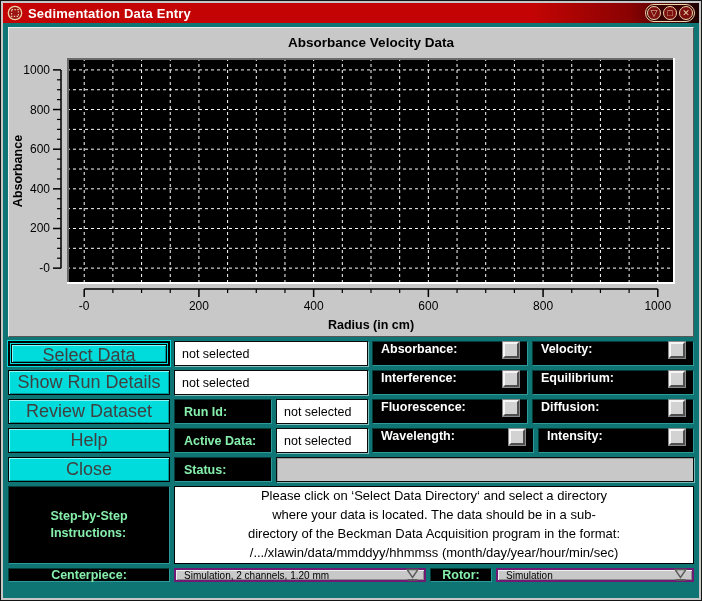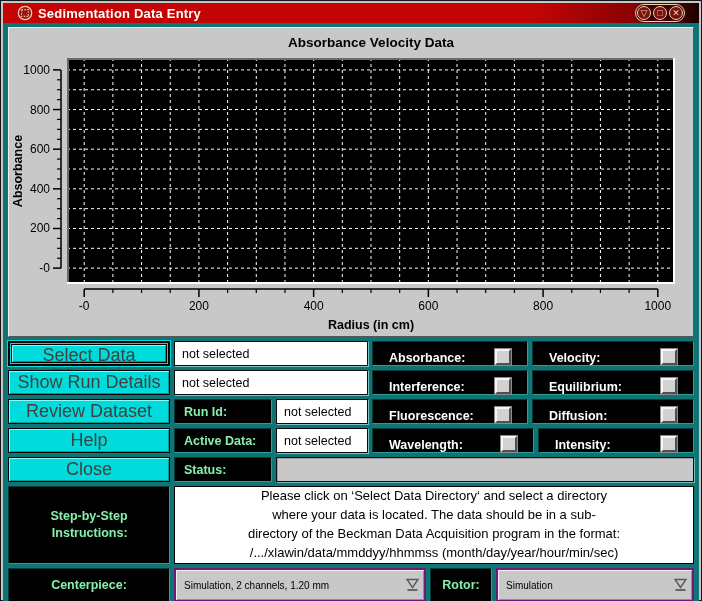--- a/index.html
+++ b/index.html
@@ -4,21 +4,21 @@
 <style>
   * { box-sizing: border-box; margin: 0; padding: 0; }
   html,body { width:702px; height:601px; }
   body { font-family:"Liberation Sans", sans-serif; background:#000; }
 
   .window { width:702px; height:601px; background:#c6c6c6; border:1px solid #151515;
             padding:2px; display:flex; flex-direction:column; }
 
   
   .titlebar { flex:0 0 20px; background:linear-gradient(90deg,#c40404 0%,#c40404 76%,#8a0202 90%,#1d0000 100%);
-              display:flex; align-items:center; gap:5px; padding:0 14px; }
+              display:flex; align-items:center; gap:5px; padding:0 4px; }
   .title-text { color:#fff; font-weight:bold; font-size:13px; letter-spacing:.2px; }
   .win-pill { margin-left:auto; height:18px; border:1px solid #ecd3a8; border-radius:10px;
               background:#3a0202; display:flex; align-items:center; gap:2px; padding:0 1px; }
   .win-btn { width:14px; height:14px; border:1px solid #ecd3a8; border-radius:50%;
              background:#7c1010; color:#ecd3a8; font-size:9px;
              display:flex; align-items:center; justify-content:center; cursor:default; }
 
   
   .content { flex:1; background:#0e7474; padding:4px 5px; display:flex; flex-direction:column; gap:4px; }
 
@@ -36,39 +36,39 @@
   .btn.w { width:162px; height:25px; }
   .default-ring { width:162px; height:25px; border:2px solid #000; background:#00dcdc;
                   box-shadow:0 0 0 1px #00dcdc; padding:1px; }
   .default-ring .btn { width:100%; height:100%; display:block; }
 
   .field { background:#fff; border:1px solid #0a0a0a; box-shadow:1px 1px 0 rgba(225,255,255,.55);
            font-size:12.5px; color:#000000; display:flex; align-items:center; padding:0 7px; }
   .black-label { background:#000; color:#86efac; font-weight:bold; font-size:12.5px;
                  display:flex; align-items:center; padding:0 9px;
                  border:1px solid; border-color:#043b3b #2e9b9b #2e9b9b #043b3b; }
-  .centered { justify-content:center; padding:0 2px; text-align:right; }
-
-  .chk-panel { background:#000; display:flex; align-items:flex-end; justify-content:space-between;
-               padding:0 16px; border:1px solid; border-color:#043b3b #2e9b9b #2e9b9b #043b3b; }
+  .centered { justify-content:center; padding:0 2px; text-align:left; }
+
+  .chk-panel { background:#000; display:flex; align-items:flex-start; justify-content:space-between;
+               padding:0 8px; border:1px solid; border-color:#043b3b #2e9b9b #2e9b9b #043b3b; }
   .chk-label { color:#fff; font-weight:bold; font-size:12.5px; }
   .checkbox { width:16px; height:16px; background:#d2d2d2; flex:0 0 16px;
               border:2px solid; border-color:#f6f6f6 #4f4f4f #4f4f4f #f6f6f6;
               box-shadow:0 0 0 1px #8a8a8a; cursor:default; }
 
   .status-field { flex:1; background:#c8c8c8; border:1px solid #0a0a0a;
                   box-shadow:inset 1px 1px 0 #9e9e9e, 1px 1px 0 rgba(225,255,255,.5); }
 
   .instr-row { display:flex; gap:4px; height:78px; }
   .instr-label { width:162px; white-space:pre-line; line-height:1.35; }
   .instr-box { flex:1; background:#fff; border:1px solid #000; font-size:13px; line-height:1.45;
                text-align:center; white-space:pre-line; color:#000;
                display:flex; align-items:center; justify-content:center; }
 
-  .bottom-row { display:flex; gap:4px; height:34px; }
+  .bottom-row { display:flex; gap:4px; height:14px; }
   .combo { background:#c8c8c8; border:2px solid #701a75;
            box-shadow:inset 1px 1px 0 #efefef, inset -1px -1px 0 #8f8f8f;
            display:flex; align-items:center; gap:4px; padding:0 4px 0 8px;
            font-size:10px; color:#000; cursor:default; }
   .combo-text { flex:1; white-space:nowrap; overflow:hidden; }
   .combo-arrow { flex:0 0 16px; height:16px; display:flex; align-items:center; justify-content:center; }
 
   .w162 { width:162px; } .w194 { width:194px; } .w156 { width:156px; }
   .w98 { width:98px; } .w92 { width:92px; } .w252 { width:252px; } .w62 { width:62px; }
   .flex1 { flex:1; }

